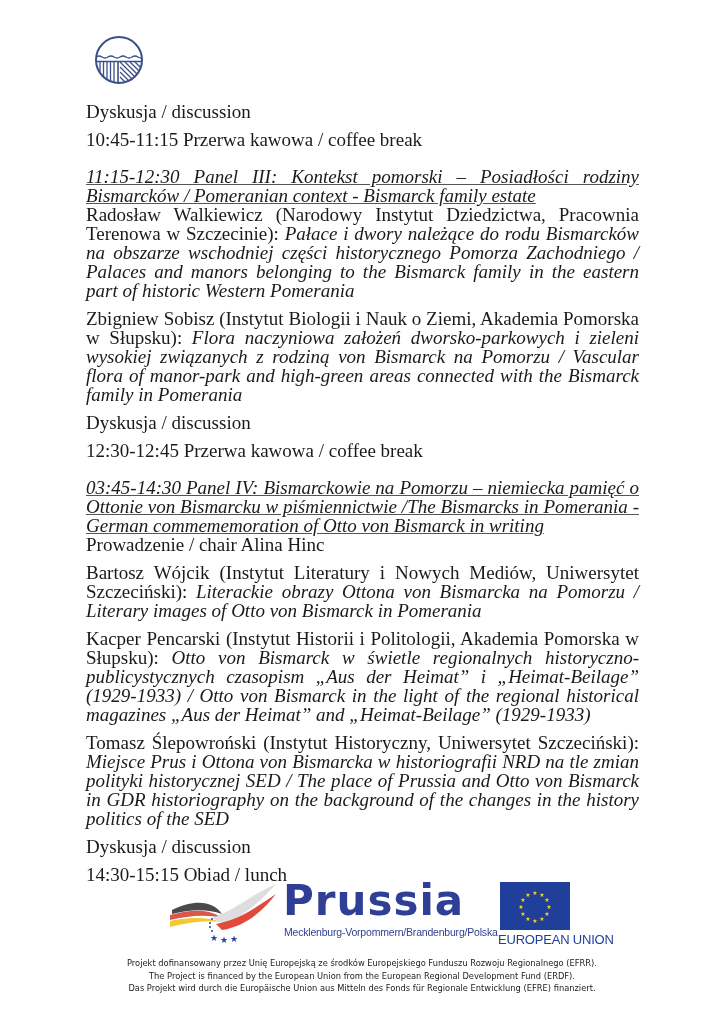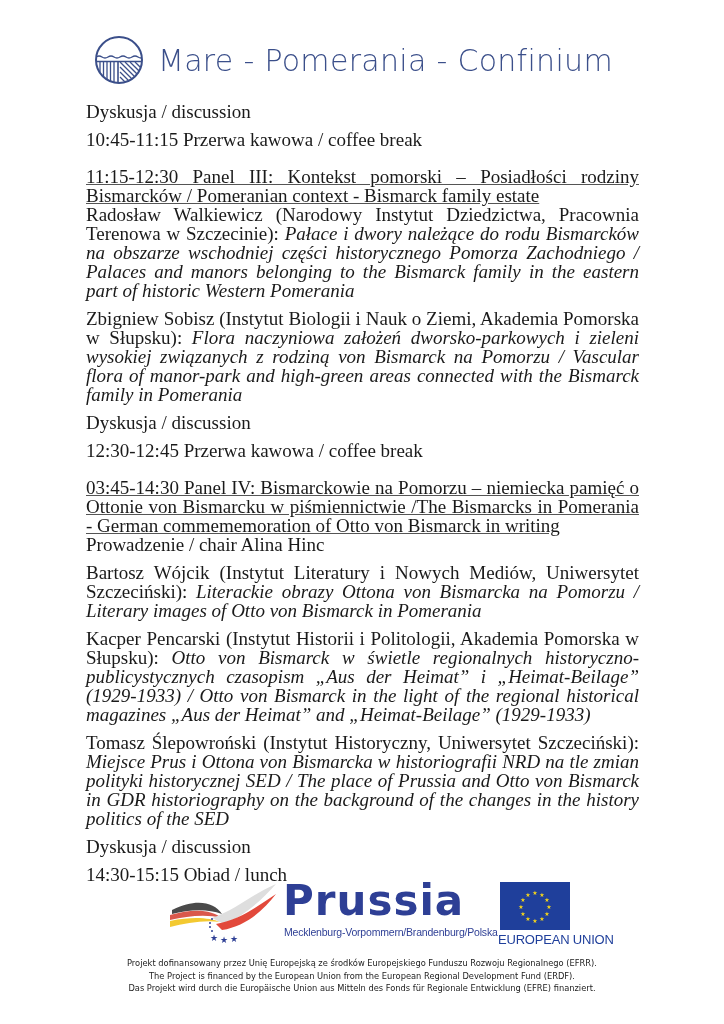--- a/index.html
+++ b/index.html
@@ -6,21 +6,21 @@
     body { width: 724px; height: 1024px; position: relative; overflow: hidden; }
     .page { position: absolute; left: 0; top: 0; width: 724px; height: 1024px; }
 
     .header { position: absolute; left: 94px; top: 33px; height: 54px; display: flex; align-items: center; }
     .logo-circle { width: 50px; height: 50px; margin-right: 14px; }
     .brand-title { font-family: "DejaVu Sans", sans-serif; font-size: 30px; color: #3b4f8a; letter-spacing: 0.3px; font-weight: 300; white-space: nowrap; }
 
     .content { position: absolute; left: 86px; top: 102px; width: 553px; font-family: "Liberation Serif", serif; font-size: 19px; line-height: 19px; color: #1a1a1a; }
     .p { margin: 0 0 9px 0; text-align: justify; }
     .p.gap { margin-bottom: 18px; }
-    .heading { text-decoration: underline; text-decoration-color: #555; margin: 0; text-align: justify; }
+    .heading { text-decoration: underline; text-decoration-color: #555; margin: 0; text-align: justify; font-style: italic; }
     .chair { margin: 0 0 9px 0; }
     .it { font-style: italic; }
 
     .footer-logos { position: absolute; left: 166px; top: 876px; width: 410px; height: 68px; }
     .flag-swoosh { position: absolute; left: 0; top: 4px; width: 112px; height: 64px; }
     .interreg-word { position: absolute; left: 117px; top: 2px; font-family: "DejaVu Sans", sans-serif; font-weight: bold; font-size: 42px; color: #2e3f95; letter-spacing: 1px; line-height: 46px; }
     .interreg-sub { position: absolute; left: 118px; top: 50px; font-family: "Liberation Sans", sans-serif; font-size: 10.5px; color: #2e3f95; white-space: nowrap; letter-spacing: -0.2px; }
     .eu-flag { position: absolute; left: 334px; top: 6px; width: 70px; height: 48px; background: #1f3f9b; }
     .eu-label { position: absolute; left: 332px; top: 56px; font-family: "Liberation Sans", sans-serif; font-size: 13px; color: #1f3f9b; white-space: nowrap; letter-spacing: -0.2px; }
 
@@ -51,21 +51,20 @@
         <line x1="24" y1="27" x2="24" y2="48" stroke-width="1.6"></line>
         <line x1="26" y1="27" x2="48" y2="49" stroke-width="1.3"></line>
         <line x1="26" y1="32" x2="43" y2="49" stroke-width="1.3"></line>
         <line x1="26" y1="37" x2="38" y2="49" stroke-width="1.3"></line>
         <line x1="26" y1="42" x2="33" y2="49" stroke-width="1.3"></line>
         <line x1="31" y1="27" x2="48" y2="44" stroke-width="1.3"></line>
         <line x1="36" y1="27" x2="48" y2="39" stroke-width="1.3"></line>
         <line x1="41" y1="27" x2="48" y2="34" stroke-width="1.3"></line>
       </g>
     </svg>
-    <span class="brand-title">Mare - Pomerania - Confinium</span>
   </div>
 
   <div class="content">
     <p class="p">Dyskusja / discussion</p>
     <p class="p gap">10:45-11:15 Przerwa kawowa / coffee break</p>
 
     <section>
       <p class="heading">11:15-12:30 Panel III: Kontekst pomorski – Posiadłości rodziny Bismarcków / Pomeranian context - Bismarck family estate</p>
       <p class="p">
         <span>Radosław Walkiewicz (Narodowy Instytut Dziedzictwa, Pracownia Terenowa w Szczecinie): </span><span class="it">Pałace i dwory należące do rodu Bismarcków na obszarze wschodniej części historycznego Pomorza Zachodniego / Palaces and manors belonging to the Bismarck family in the eastern part of historic Western Pomerania</span>

